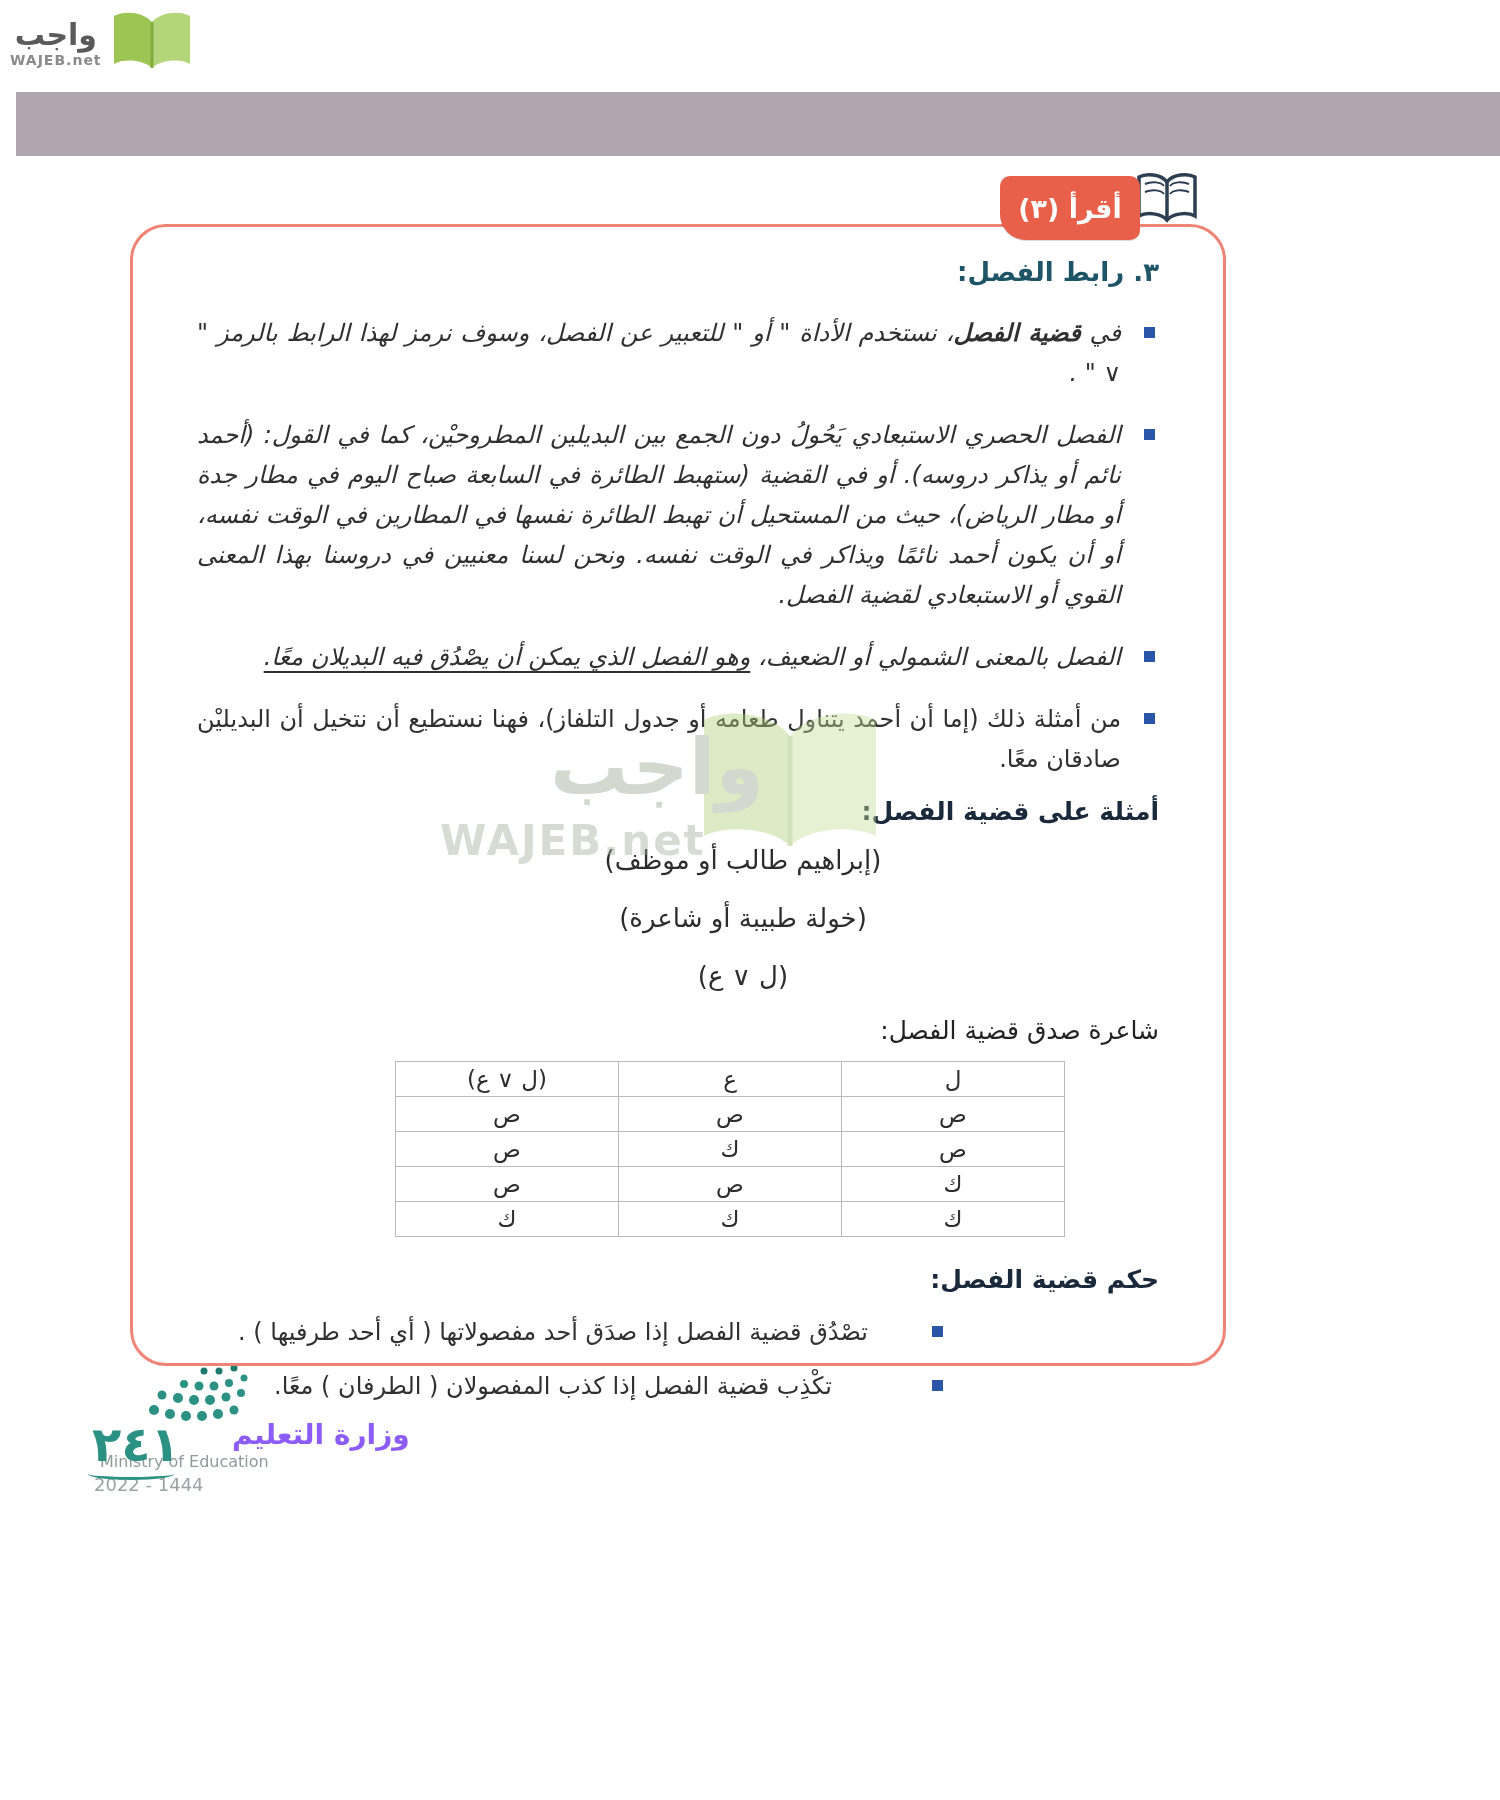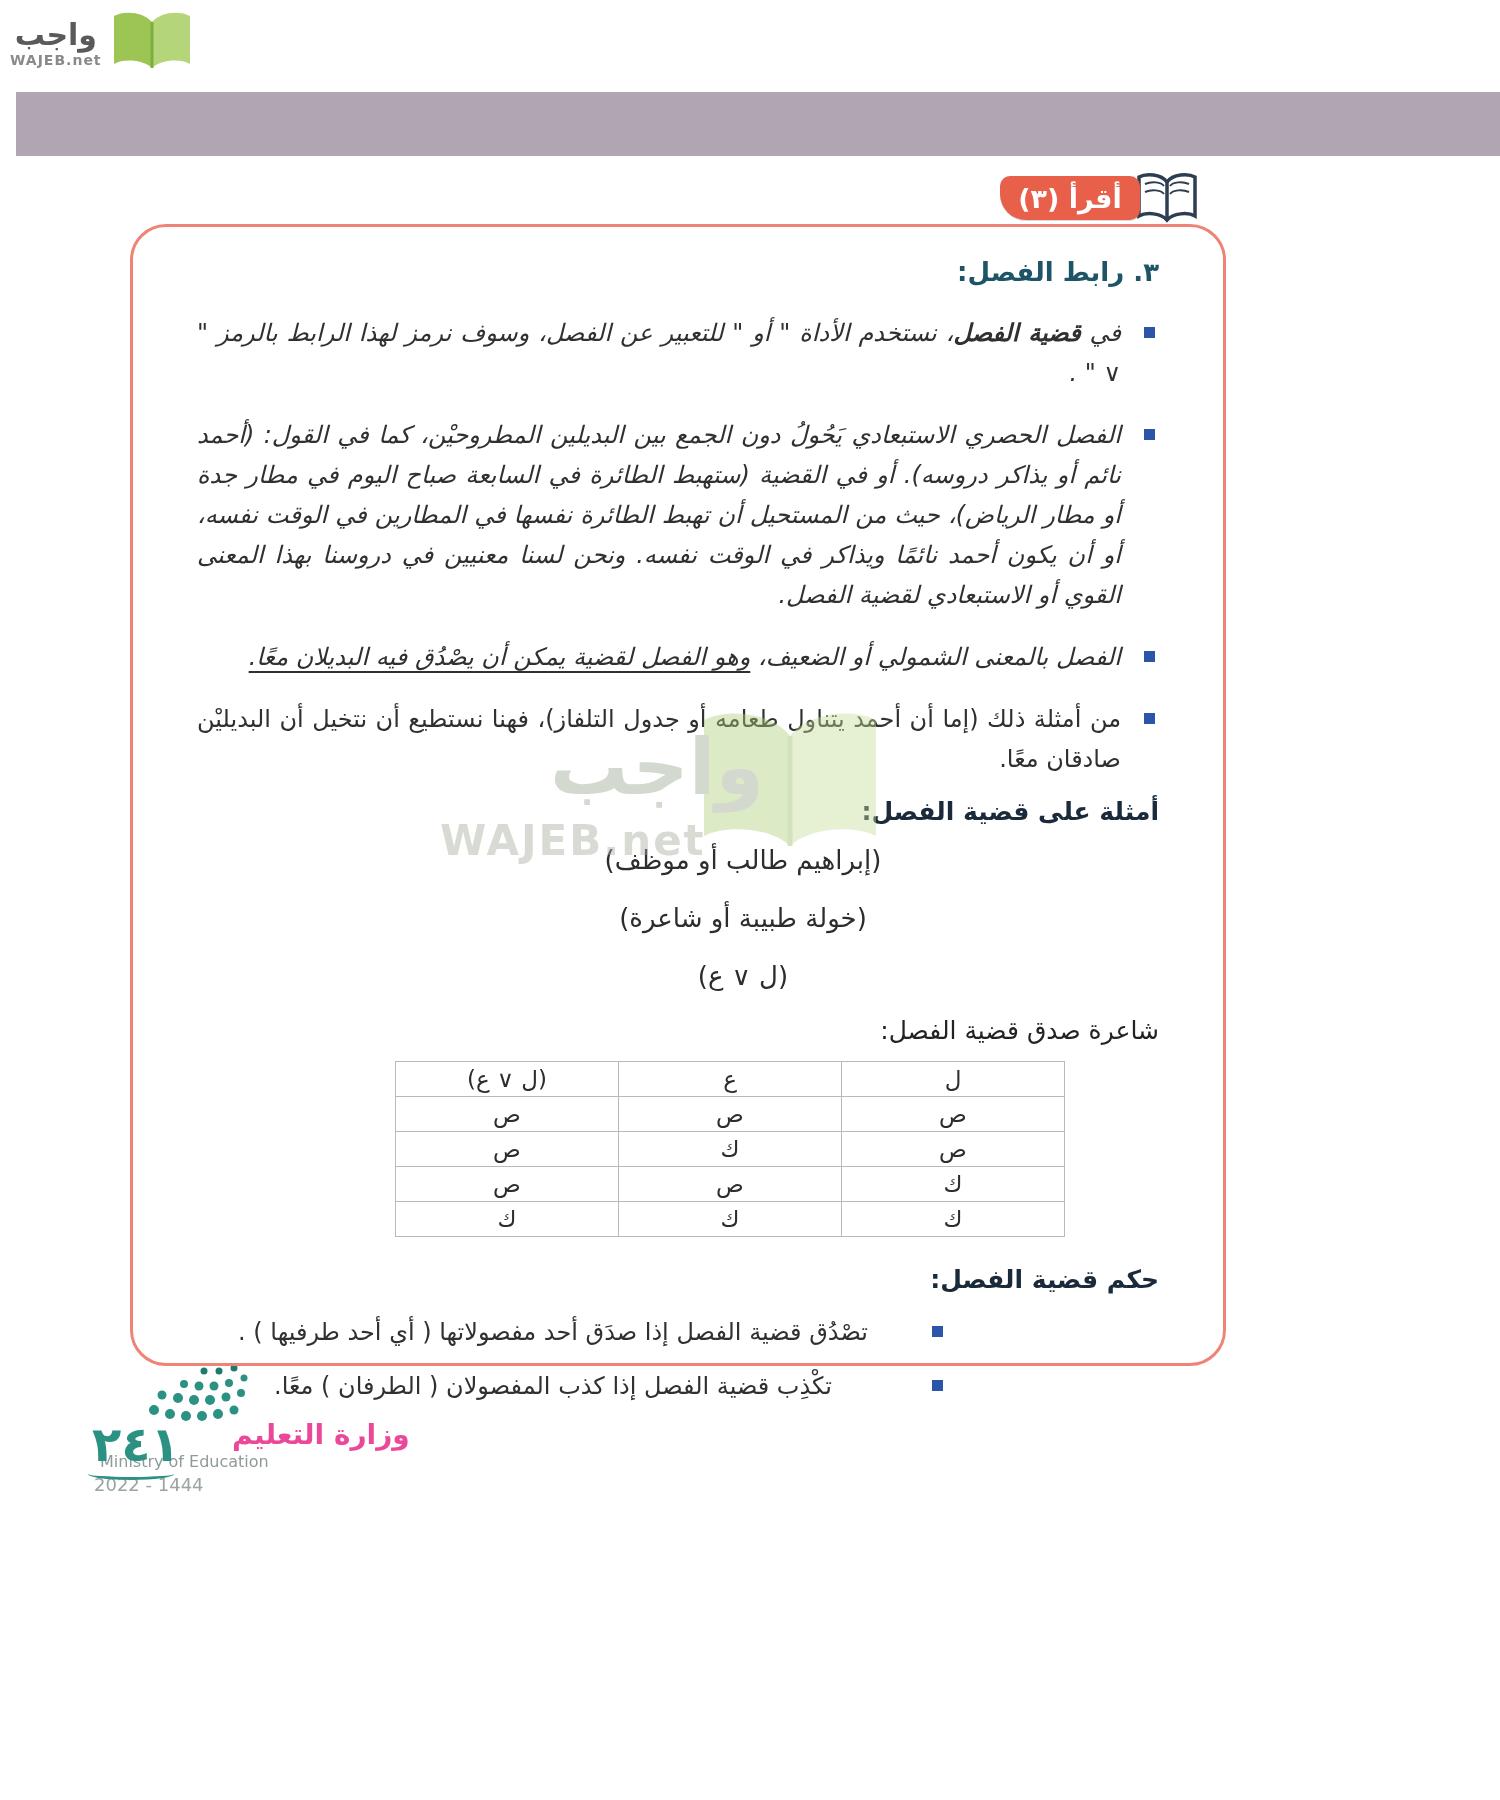--- a/index.html
+++ b/index.html
@@ -14,21 +14,21 @@
   .brand-text { display:flex; flex-direction:column; align-items:center; }
   .brand-ar { font-size:30px; font-weight:bold; color:#5a5a5a; line-height:34px; }
   .brand-en { font-size:14px; font-weight:bold; color:#8a8a8a; letter-spacing:1px; }
   .brand-book { width:88px; height:70px; }
 
   
   .top-band { position:absolute; left:16px; top:92px; width:1484px; height:64px; background:#b2a5b2; }
 
   
   .read-badge {
-    position:absolute; top:176px; left:1000px; width:140px; height:44px;
+    position:absolute; top:176px; left:1000px; width:140px; height:64px;
     background:#e8604a; color:#ffffff; border-radius:10px 10px 10px 26px;
     display:flex; align-items:center; justify-content:center;
     font-size:27px; font-weight:bold; z-index:6; direction:rtl;
     box-shadow:0 1px 0 rgba(0,0,0,.15);
   }
   .badge-book { position:absolute; top:170px; left:1134px; width:66px; height:60px; z-index:5; }
 
   
   .content-box {
     position:absolute; left:130px; top:224px; width:1096px; height:1142px;
@@ -62,21 +62,21 @@
   .rules .bullet { margin-bottom:14px; text-align:center; }
 
   
   .watermark { position:absolute; top:698px; left:430px; width:480px; height:190px; opacity:.42; z-index:4; pointer-events:none; }
   .wm-book { position:absolute; top:4px; left:260px; width:200px; height:170px; }
   .wm-ar { position:absolute; top:24px; left:120px; font-size:78px; font-weight:bold; color:#9aa78f; }
   .wm-en { position:absolute; top:118px; left:10px; font-size:42px; font-weight:bold; color:#a3ab9b; letter-spacing:2px; }
 
   
   .moe-dots { position:absolute; left:140px; top:1322px; width:200px; height:104px; }
-  .moe-ar { position:absolute; left:232px; top:1418px; font-size:28px; font-weight:bold; color:#ec4899; direction:rtl; }
+  .moe-ar { position:absolute; left:232px; top:1418px; font-size:28px; font-weight:bold; color:#8b5cf6; direction:rtl; }
   .moe-en { position:absolute; left:100px; top:1452px; font-size:16px; color:#8d9b99; }
   .moe-years { position:absolute; left:94px; top:1474px; font-size:18px; color:#9aa5a3; }
   .page-num { position:absolute; left:92px; top:1416px; font-size:48px; font-weight:bold; color:#2a9183; }
   .page-num-swoosh { position:absolute; left:88px; top:1468px; width:86px; height:12px; border-bottom:3px solid #2a9183; border-radius:0 0 60% 60%; }
 </style>
 </head>
 <body>
 
 <div class="brand">
   <div class="brand-text">
@@ -105,21 +105,21 @@
 
 <div class="content-box">
   <div class="content-inner">
 
     <div class="section-title">٣. رابط الفصل:</div>
 
     <div class="bullet b-space"><span>في </span><span class="bold-frag">قضية الفصل</span><span>، نستخدم الأداة " أو " للتعبير عن الفصل، وسوف نرمز لهذا الرابط بالرمز " ∨ " .</span></div>
 
     <div class="bullet b-space">الفصل الحصري الاستبعادي يَحُولُ دون الجمع بين البديلين المطروحيْن، كما في القول: (أحمد نائم أو يذاكر دروسه). أو في القضية (ستهبط الطائرة في السابعة صباح اليوم في مطار جدة أو مطار الرياض)، حيث من المستحيل أن تهبط الطائرة نفسها في المطارين في الوقت نفسه، أو أن يكون أحمد نائمًا ويذاكر في الوقت نفسه. ونحن لسنا معنيين في دروسنا بهذا المعنى القوي أو الاستبعادي لقضية الفصل.</div>
 
-    <div class="bullet b-space"><span>الفصل بالمعنى الشمولي أو الضعيف، </span><span class="underline-frag">وهو الفصل لقضية يمكن أن يصْدُق فيه البديلان معًا.</span></div>
+    <div class="bullet b-space"><span>الفصل بالمعنى الشمولي أو الضعيف، </span><span class="underline-frag">وهو الفصل الذي يمكن أن يصْدُق فيه البديلان معًا.</span></div>
 
     <div class="bullet" style="margin-bottom:18px;">من أمثلة ذلك (إما أن أحمد يتناول طعامه أو جدول التلفاز)، فهنا نستطيع أن نتخيل أن البديليْن صادقان معًا.</div>
 
     <div class="examples-title">أمثلة على قضية الفصل:</div>
     <div class="example-line">(إبراهيم طالب أو موظف)</div>
     <div class="example-line">(خولة طبيبة أو شاعرة)</div>
     <div class="example-line">(ل ∨ ع)</div>
 
     <div class="table-title">شاعرة صدق قضية الفصل:</div>
 

